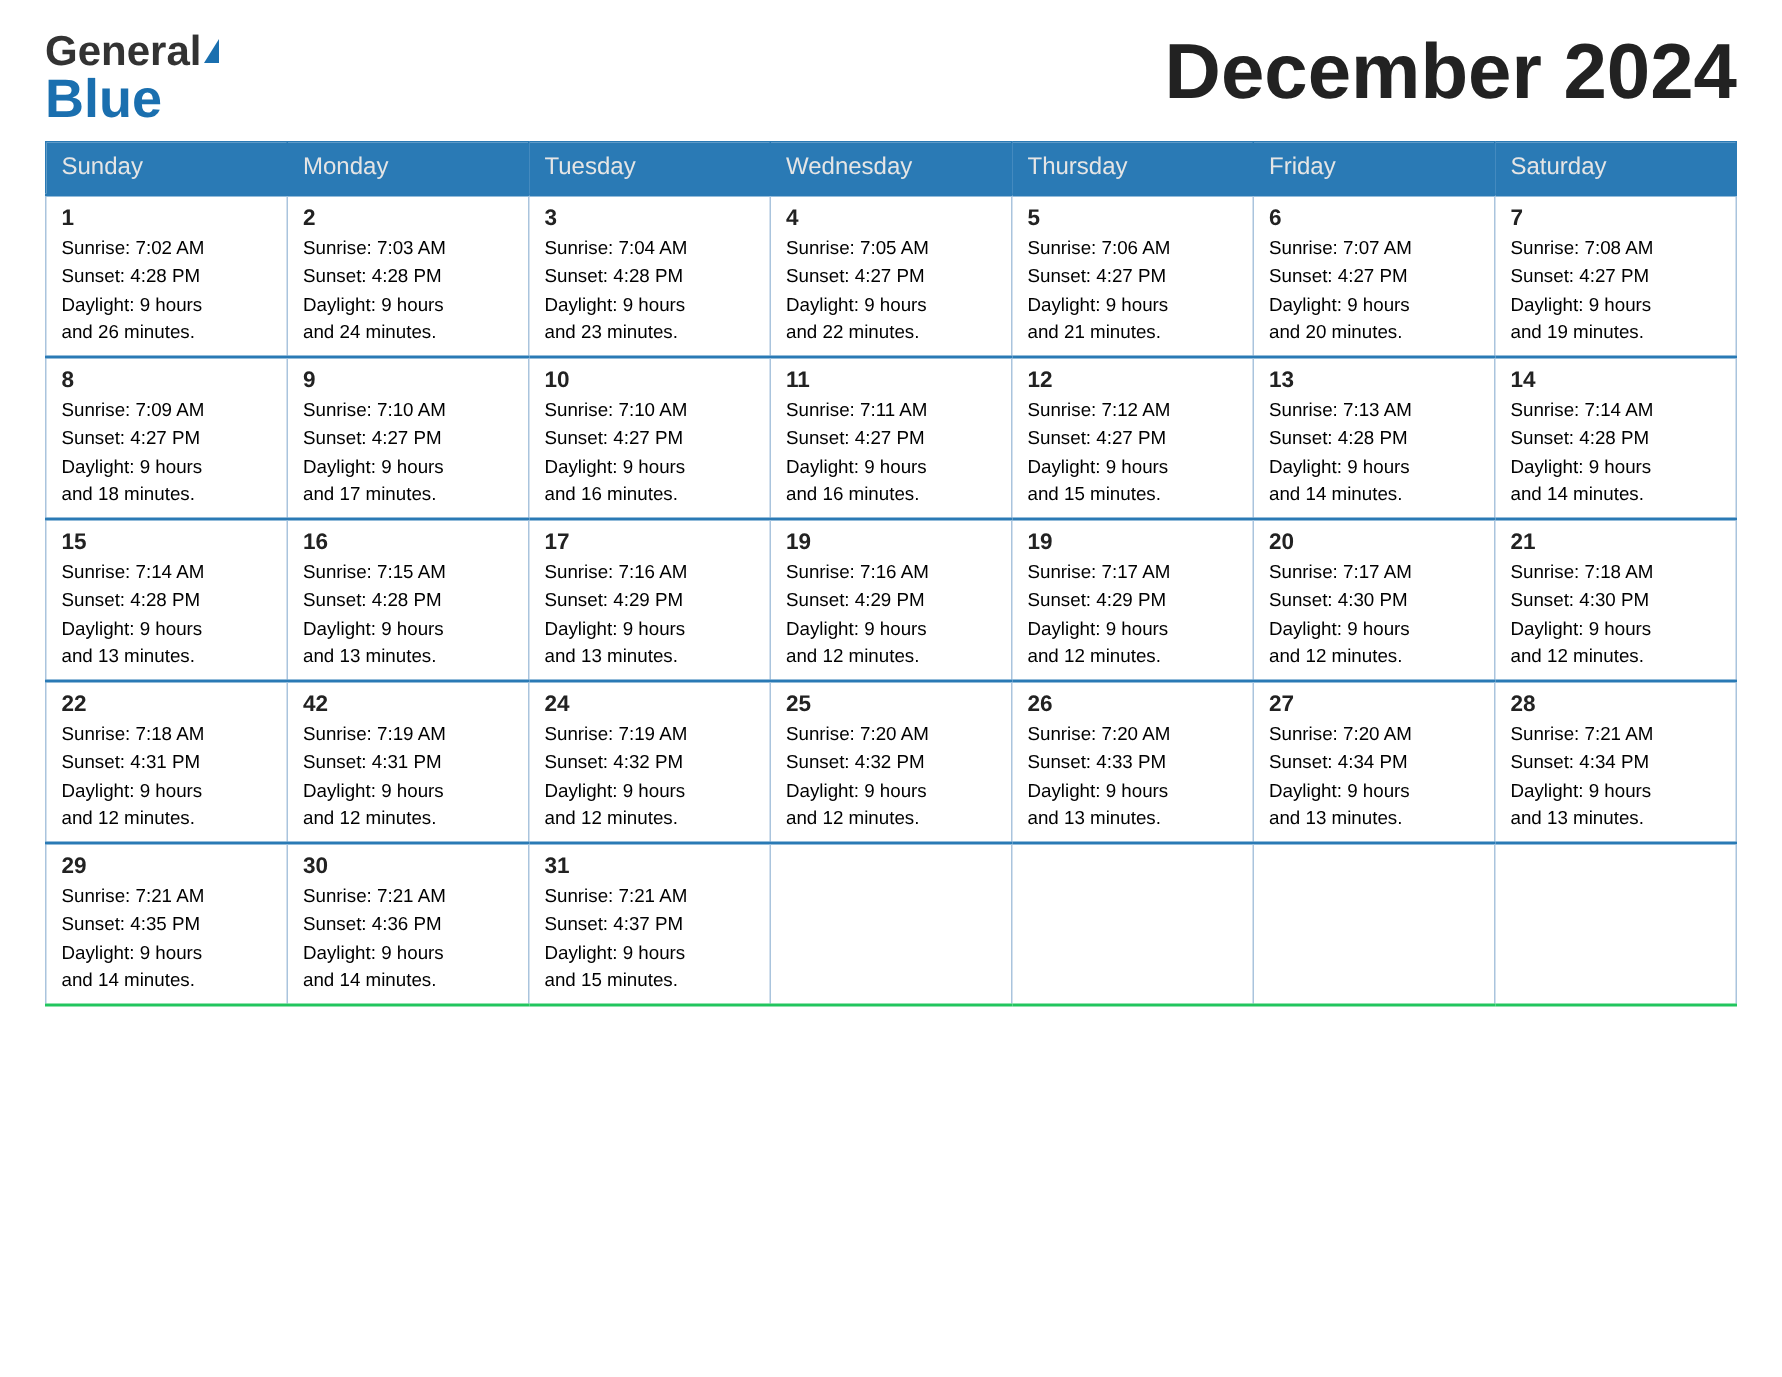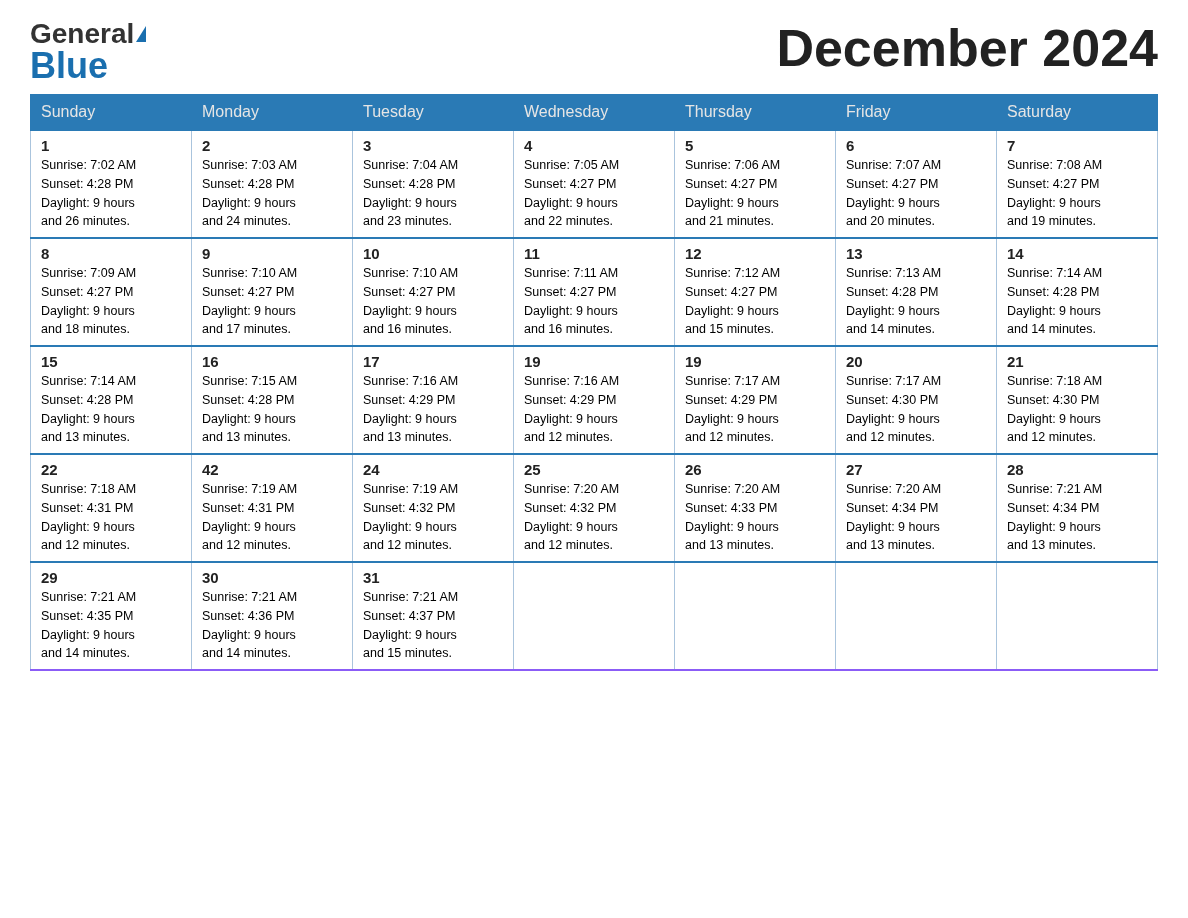--- a/index.html
+++ b/index.html
@@ -86,21 +86,21 @@
     }
     .day-info {
       font-size: 12.5px;
       color: #000000;
       line-height: 1.5;
     }
     .empty-cell {
       background: #fff;
     }
     tr:last-child td {
-      border-bottom: 2px solid #8b5cf6;
+      border-bottom: 2px solid #22c55e;
     }
     thead tr th {
       border-top: 2px solid #2a7ab5;
       border-bottom: 2px solid #2a7ab5;
     }
     
     .calendar-table tbody tr td {
       border-top: 2px solid #2a7ab5;
     }
   </style>

